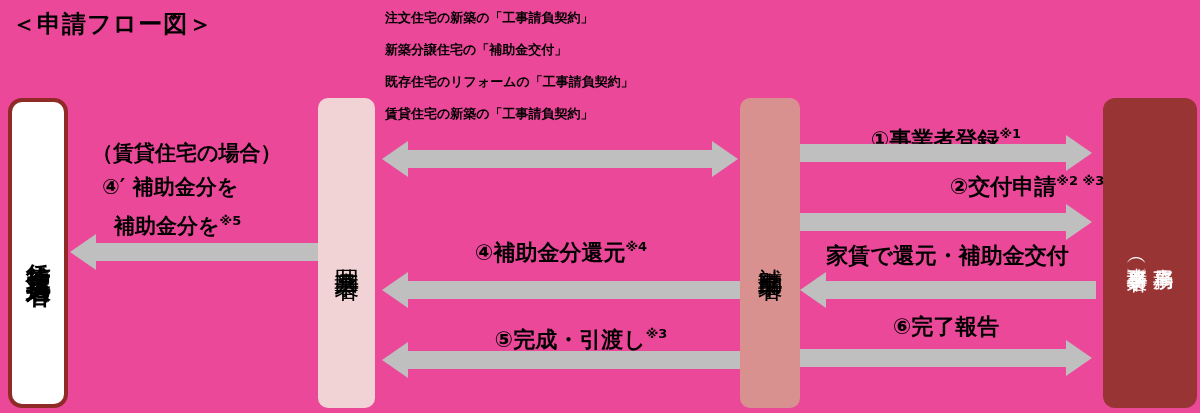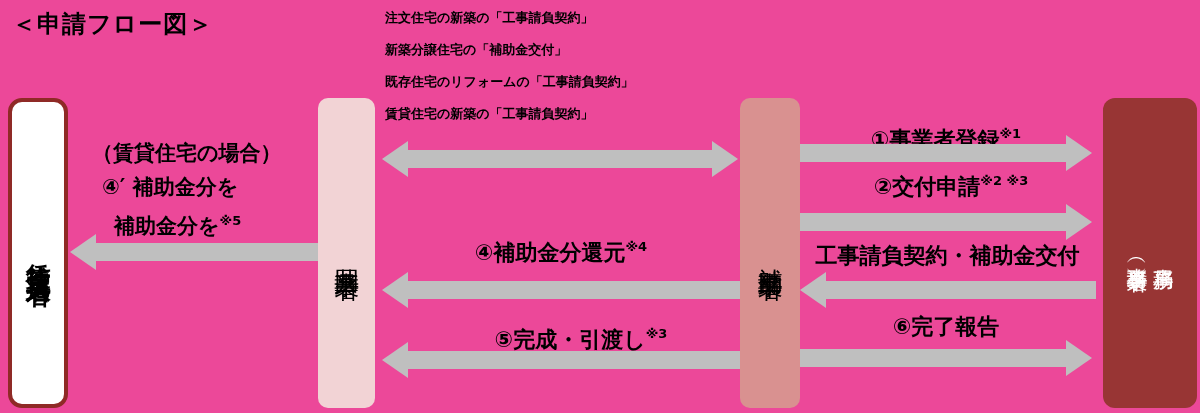--- a/index.html
+++ b/index.html
@@ -102,30 +102,30 @@
   </div>
 
   <div class="flow-label" style="left:800px;top:103px;width:292px;margin-top:22px;">
     <span>①事業者登録</span><sup>※1</sup>
   </div>
   <div class="arrow" style="left:800px;top:135px;width:292px;">
     <div class="abody"></div>
     <div class="ahead-r"></div>
   </div>
 
-  <div class="flow-label" style="left:760px;top:172px;width:292px;padding-left:45px;">
+  <div class="flow-label" style="left:836px;top:172px;width:292px;padding-left:45px;">
     <span>②交付申請</span><sup>※2 ※3</sup>
   </div>
   <div class="arrow" style="left:800px;top:204px;width:292px;">
     <div class="abody"></div>
     <div class="ahead-r"></div>
   </div>
 
   <div class="flow-label" style="left:790px;top:241px;width:315px;">
-    <span>工事請負契約・補助金交付</span><sup></sup>
+    <span>家賃で還元・補助金交付</span><sup></sup>
   </div>
   <div class="arrow" style="left:800px;top:272px;width:296px;">
     <div class="ahead-l"></div>
     <div class="abody"></div>
   </div>
 
   <div class="flow-label" style="left:800px;top:312px;width:292px;">
     <span>⑥完了報告</span><sup></sup>
   </div>
   <div class="arrow" style="left:800px;top:340px;width:292px;">

